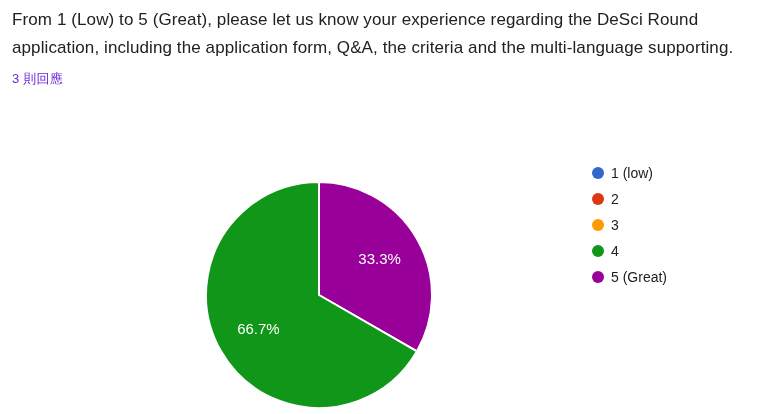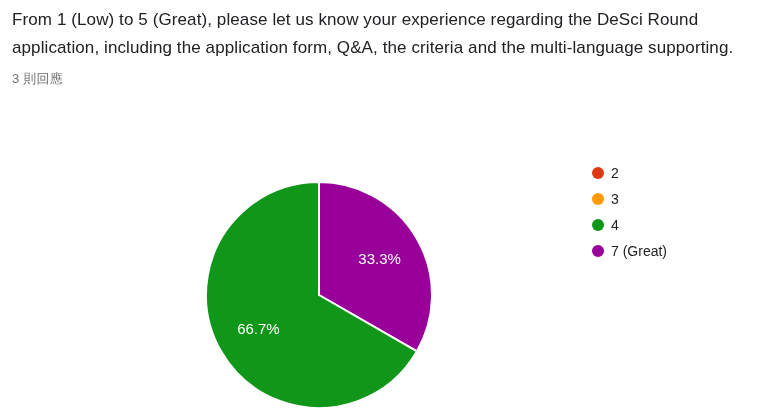--- a/index.html
+++ b/index.html
@@ -35,21 +35,21 @@
     color: #202124;
     font-weight: 400;
     letter-spacing: 0.1px;
     margin: 0;
     white-space: pre-wrap;
   }
   .response-count {
     margin: 8px 0 0 0;
     font-size: 13px;
     line-height: 18px;
-    color: #737373;
+    color: #6d28d9;
     letter-spacing: 0.2px;
   }
 
   
   .chart-area {
     position: absolute;
     left: 0;
     top: 134px;
     width: 784px;
     height: 280px;
@@ -121,31 +121,35 @@
 
           <path id="slice-green" d="M 113 113 L 210.98 169.29 A 113 113 0 1 1 113.00 0.00 Z" stroke="#ffffff" stroke-width="2" fill="#109618"></path>
         </g>
         <text id="label-purple" class="slice-label" x="173.6" y="77.9">33.3%</text>
         <text id="label-green" class="slice-label" x="52.4" y="148.1">66.7%</text>
       </svg>
     </div>
 
     <div class="legend" id="legend">
         <div class="legend-item">
+          <span class="legend-marker" style="background: rgb(51, 102, 204);"></span>
+          <span class="legend-label">1 (low)</span>
+        </div>
+        <div class="legend-item">
           <span class="legend-marker" style="background: rgb(220, 57, 18);"></span>
           <span class="legend-label">2</span>
         </div>
         <div class="legend-item">
           <span class="legend-marker" style="background: rgb(255, 153, 0);"></span>
           <span class="legend-label">3</span>
         </div>
         <div class="legend-item">
           <span class="legend-marker" style="background: rgb(16, 150, 24);"></span>
           <span class="legend-label">4</span>
         </div>
         <div class="legend-item">
           <span class="legend-marker" style="background: rgb(153, 0, 153);"></span>
-          <span class="legend-label">7 (Great)</span>
+          <span class="legend-label">5 (Great)</span>
         </div>
       </div>
 
   </div>
 </div>
 
 </body></html>

